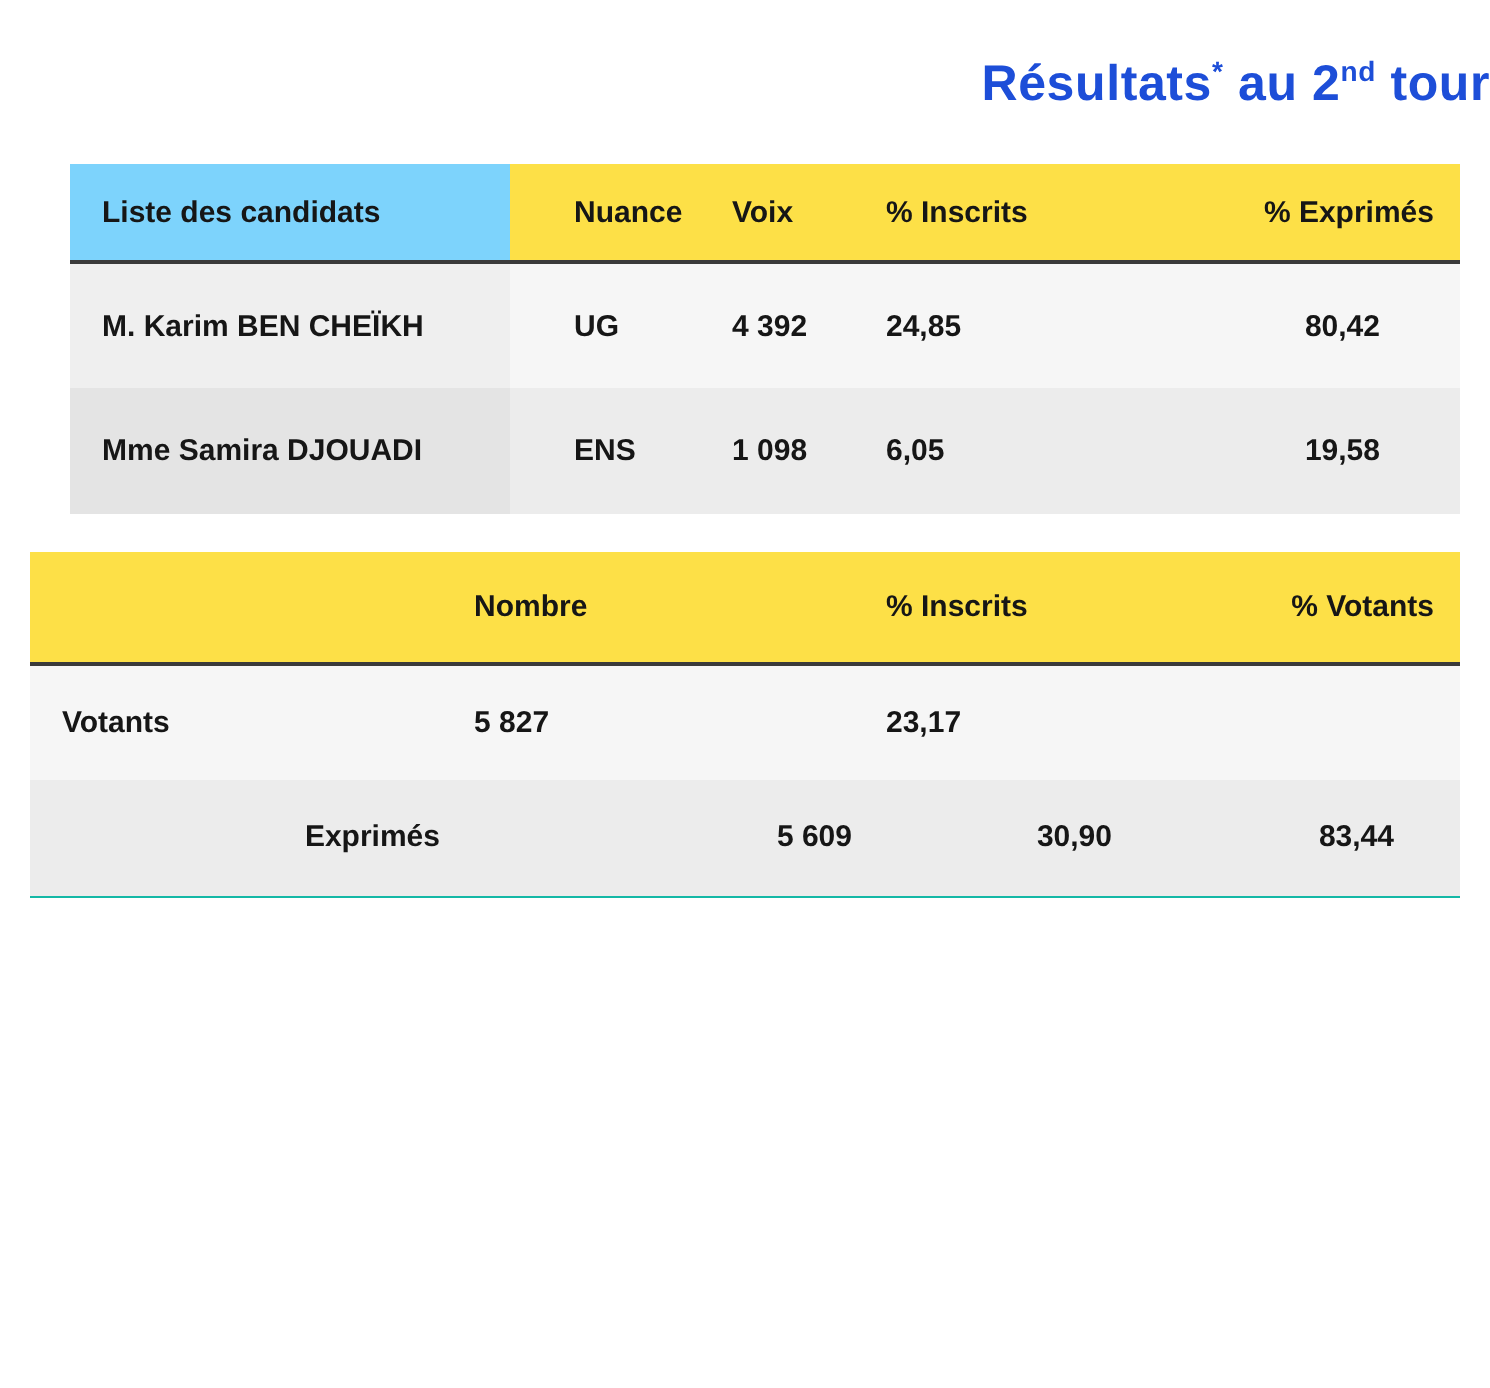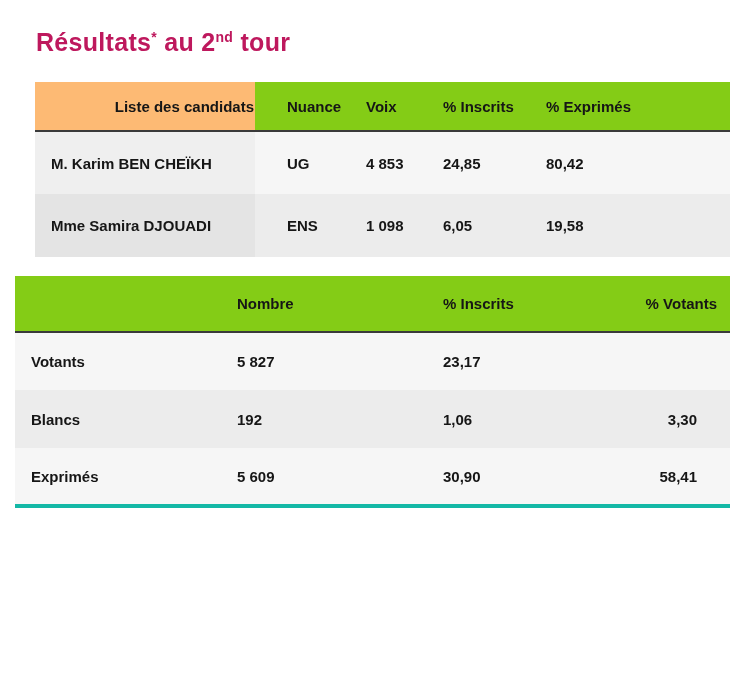--- a/index.html
+++ b/index.html
@@ -11,60 +11,61 @@
     overflow: hidden;
   }
   .page { padding-top: 27px; }
 
   h1.page-title {
     margin: 0 0 0 36px;
     font-size: 25px;
     font-weight: 700;
     line-height: 1.2;
     letter-spacing: 0.3px;
-    color: #be185d;
+    color: #1d4ed8;
+    text-align: right;
   }
   h1.page-title sup { font-size: 14px; line-height: 0; }
 
   table.tbl {
     border-collapse: collapse;
     table-layout: fixed;
     font-size: 15px;
     color: #161616;
   }
   .tbl th { font-weight: 700; text-align: left; vertical-align: middle; }
   .tbl td { font-weight: 700; vertical-align: middle; white-space: nowrap; }
-  .tbl thead th { background: #84cc16; border-bottom: 2px solid #3a3a3a; }
+  .tbl thead th { background: #fde047; border-bottom: 2px solid #3a3a3a; }
 
   
   .t1 { width: 695px; margin: 25px 0 0 35px; }
   .t1 thead th { height: 46px; }
   .t1 tbody tr { height: 63px; }
   .t1 tbody tr:nth-child(odd)  { background: #f6f6f6; }
   .t1 tbody tr:nth-child(even) { background: #ececec; }
   
-  .t1 thead th:first-child { background: #fdba74; text-align: right; }
+  .t1 thead th:first-child { background: #7dd3fc; }
   .t1 tbody tr:nth-child(odd)  td:first-child { background: #efefef; }
   .t1 tbody tr:nth-child(even) td:first-child { background: #e4e4e4; }
 
   .t1 th:nth-child(1), .t1 td:nth-child(1) { padding-left: 16px; }
   .t1 th:nth-child(2), .t1 td:nth-child(2) { padding-left: 32px; }
   .t1 th:nth-child(3), .t1 td:nth-child(3) { padding-left: 16px; }
   .t1 th:nth-child(4), .t1 td:nth-child(4) { padding-left: 13px; }
-  .t1 th:nth-child(5), .t1 td:nth-child(5) { }
+  .t1 th:nth-child(5), .t1 td:nth-child(5) { text-align: right; }
   .t1 th:nth-child(5) { padding-right: 13px; }
   .t1 td:nth-child(5) { padding-right: 40px; }
 
   
   .t2 { width: 715px; margin: 19px 0 0 15px; }
   .t2 thead th { height: 53px; }
   .t2 tbody tr { height: 58px; }
   .t2 tbody tr:nth-child(odd)  { background: #f6f6f6; }
   .t2 tbody tr:nth-child(even) { background: #ececec; }
-  .t2 tbody tr:last-child td { border-bottom: 4px solid #14b8a6; }
+  .t2 tbody tr:last-child td { border-bottom: 1px solid #14b8a6; text-align: right; }
 
   .t2 th:nth-child(1), .t2 td:nth-child(1) { padding-left: 16px; }
   .t2 th:nth-child(2), .t2 td:nth-child(2) { padding-left: 16px; }
   .t2 th:nth-child(3), .t2 td:nth-child(3) { padding-left: 16px; }
   .t2 th:nth-child(4), .t2 td:nth-child(4) { text-align: right; }
   .t2 th:nth-child(4) { padding-right: 13px; }
   .t2 td:nth-child(4) { padding-right: 33px; }
 </style>
 </head>
 <body>
@@ -87,21 +88,21 @@
         <th>Nuance</th>
         <th>Voix</th>
         <th>% Inscrits</th>
         <th>% Exprimés</th>
       </tr>
     </thead>
     <tbody>
       <tr>
         <td>M. Karim BEN CHEÏKH</td>
         <td>UG</td>
-        <td>4 853</td>
+        <td>4 392</td>
         <td>24,85</td>
         <td>80,42</td>
       </tr>
       <tr>
         <td>Mme Samira DJOUADI</td>
         <td>ENS</td>
         <td>1 098</td>
         <td>6,05</td>
         <td>19,58</td>
       </tr>
@@ -124,27 +125,21 @@
       </tr>
     </thead>
     <tbody>
       <tr>
         <td>Votants</td>
         <td>5 827</td>
         <td>23,17</td>
         <td></td>
       </tr>
       <tr>
-        <td>Blancs</td>
-        <td>192</td>
-        <td>1,06</td>
-        <td>3,30</td>
-      </tr>
-      <tr>
         <td>Exprimés</td>
         <td>5 609</td>
         <td>30,90</td>
-        <td>58,41</td>
+        <td>83,44</td>
       </tr>
     </tbody>
   </table>
 
 </div>
 
 </body></html>

